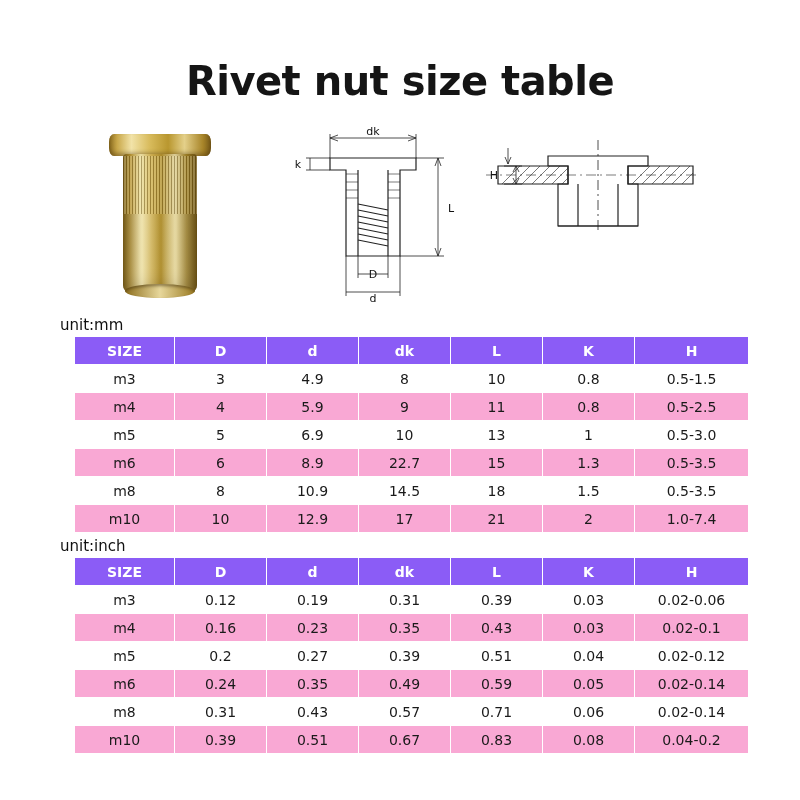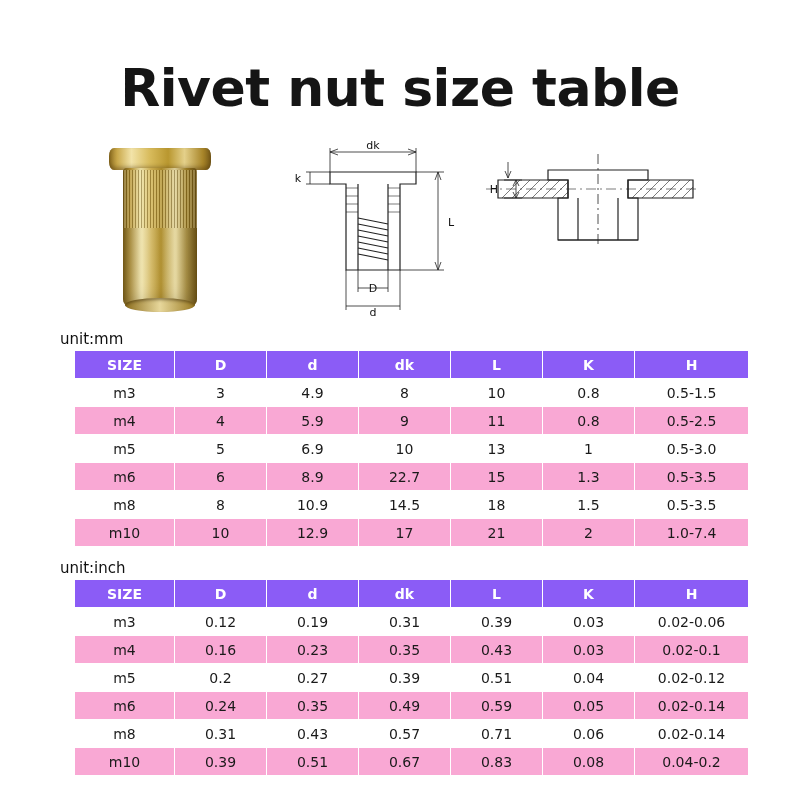--- a/index.html
+++ b/index.html
@@ -15,21 +15,21 @@
     overflow: hidden;
   }
   .page {
     position: relative;
     width: 800px;
     height: 800px;
     box-sizing: border-box;
   }
   .title {
     text-align: center;
-    font-size: 52px;
+    font-size: 40px;
     font-weight: bold;
     letter-spacing: -0.5px;
     color: #151515;
     margin: 0;
     padding-top: 58px;
     font-family: "DejaVu Sans", sans-serif;
   }
   .figures {
     position: relative;
     height: 190px;
@@ -116,21 +116,21 @@
 
   
   .unit-label {
     font-size: 15px;
     color: #111111;
     font-family: "DejaVu Sans", sans-serif;
     padding-left: 60px;
     margin: 0 0 2px 0;
   }
   .unit-label.second {
-    margin-top: 12px;
+    margin-top: 4px;
   }
 
   
   table.size-table {
     border-collapse: collapse;
     width: 654px;
     margin-left: 74px;
     table-layout: fixed;
   }
   table.size-table th {

